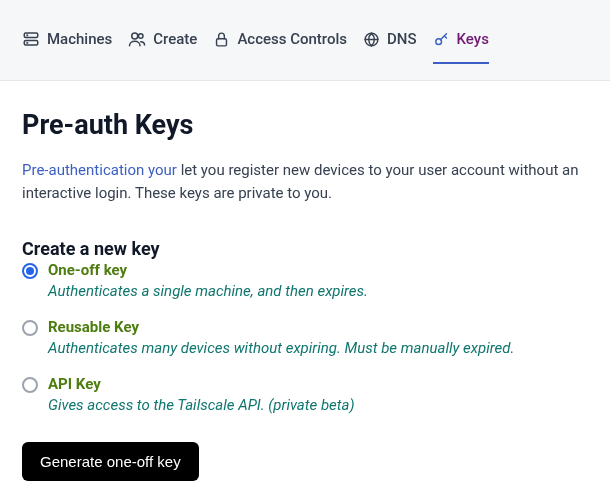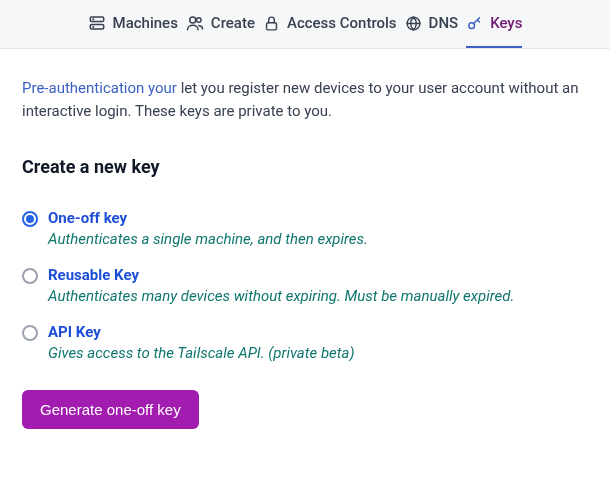--- a/index.html
+++ b/index.html
@@ -10,25 +10,24 @@
     body {
       font-family: -apple-system, BlinkMacSystemFont, "Segoe UI", Roboto, Helvetica, Arial, sans-serif;
       background: #fff;
       color: #1f2937;
       width: 610px;
       height: 501px;
     }
     .nav {
       display: flex;
       align-items: center;
-      gap: 8px;
-      padding: 14px 22px;
+      gap: 16px;
+      padding: 30px 22px;
       background: #f6f7f8;
       border-bottom: 1px solid #e5e7eb;
-      justify-content: center;
     }
     .nav-item {
       display: flex;
       align-items: center;
       gap: 7px;
       color: #374151;
       font-size: 15px;
       font-weight: 500;
       cursor: pointer;
       padding-bottom: 2px;
@@ -67,21 +66,21 @@
       margin-bottom: 32px;
     }
     .intro a {
       color: #3b5fc4;
       text-decoration: none;
     }
     h2 {
       font-size: 18px;
       font-weight: 700;
       color: #111827;
-      margin-bottom: 32px;
+      margin-bottom: 2px;
     }
     .radio-group {
       display: flex;
       flex-direction: column;
       gap: 16px;
       margin-bottom: 26px;
     }
     .radio-option {
       display: flex;
       align-items: flex-start;
@@ -109,31 +108,31 @@
       height: 8px;
       border-radius: 50%;
       background: #2563eb;
     }
     .radio-content {
       flex: 1;
     }
     .radio-title {
       font-size: 15px;
       font-weight: 700;
-      color: #1d4ed8;
+      color: #4d7c0f;
       margin-bottom: 2px;
     }
     .radio-desc {
       font-size: 15px;
       color: #0f766e;
       line-height: 1.4;
       font-style: italic;
     }
     .generate-btn {
-      background: #a21caf;
+      background: #000000;
       color: #fff;
       border: none;
       border-radius: 6px;
       padding: 11px 18px;
       font-size: 15px;
       font-weight: 500;
       cursor: pointer;
     }
   </style>
 </head>
@@ -185,20 +184,21 @@
       <svg width="17" height="17" viewBox="0 0 24 24" fill="none" stroke="#3b5fc4" stroke-width="2" stroke-linecap="round" stroke-linejoin="round">
           <circle cx="8" cy="15" r="4"></circle>
           <path d="M10.5 12.5L19 4M16 7l3 3"></path>
         </svg>
     </span>
     <span>Keys</span>
   </div>
 </nav>
 
 <div class="content">
+  <h1>Pre-auth Keys</h1>
   <p class="intro">
     <a href="#">Pre-authentication your</a><span> let you register new devices to your user account without an interactive login. These keys are private to you.</span>
   </p>
   <h2>Create a new key</h2>
 
   <div class="radio-group">
     <label class="radio-option selected">
       <span class="radio-circle"></span>
       <span class="radio-content">
         <div class="radio-title">One-off key</div>

